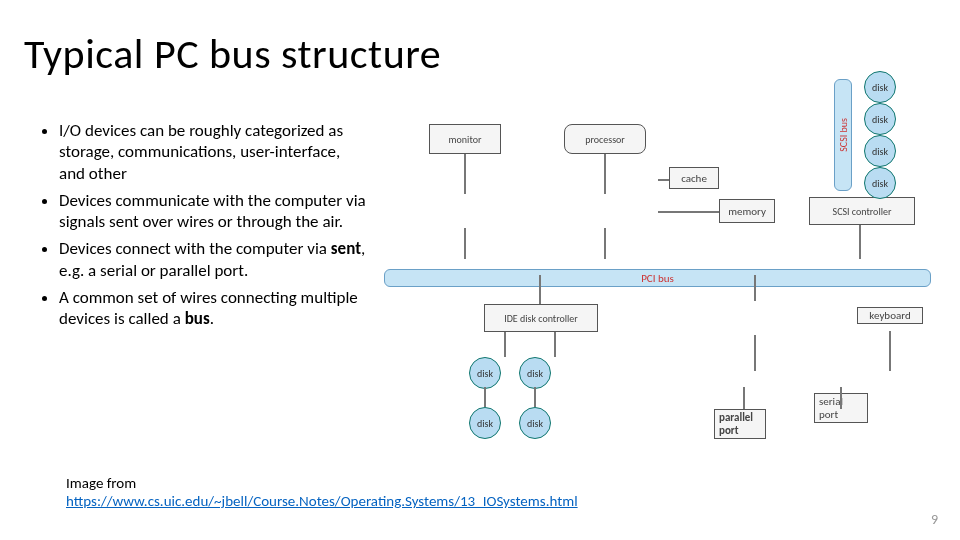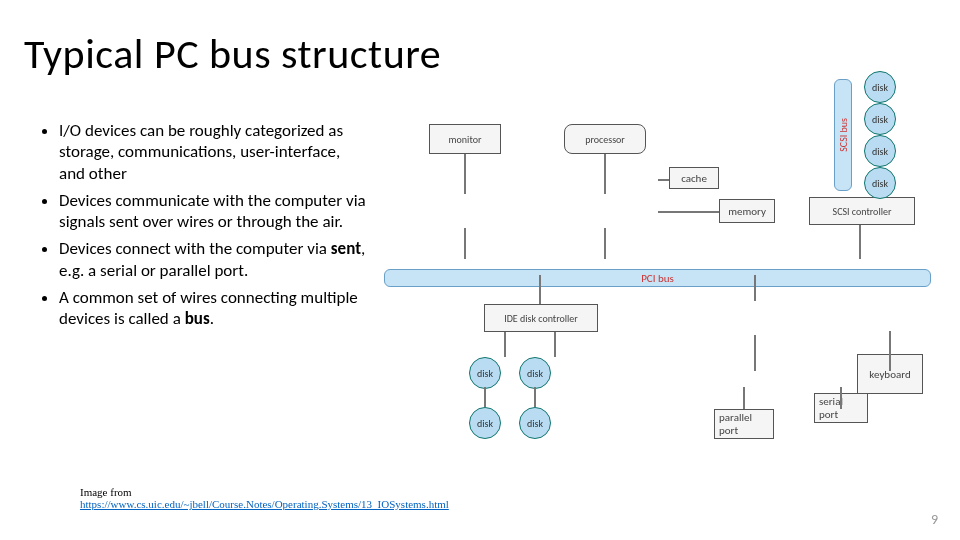--- a/index.html
+++ b/index.html
@@ -11,21 +11,21 @@
   .bullets li { margin-bottom:6px; }
   .diagram { position:relative; width:545px; height:360px; }
   .box { position:absolute; border:1px solid #555; background:#f5f5f5; display:flex; align-items:center; justify-content:center; font-size:10px; color:#444; padding:2px 4px; box-sizing:border-box; }
   .box.small { font-size:11px; }
   .disk { position:absolute; width:30px; height:30px; background:#b9dcf2; border:1px solid #0f766e; border-radius:50%; display:flex; align-items:center; justify-content:center; font-size:10px; color:#333; }
   .bus { position:absolute; background:#c6e4f5; border:1px solid #6aa0c7; border-radius:6px; display:flex; align-items:center; justify-content:center; font-size:11px; color:#c33; }
   .bus.h { height:16px; }
   .bus.v { width:16px; flex-direction:column; }
   .bus.v span { writing-mode:vertical-rl; transform:rotate(180deg); font-size:10px; }
   .line { position:absolute; background:#777; }
-  .credit { position:absolute; left:80px; bottom:30px; font-size:11px;font-family:Liberation Serif, serif; }
+  .credit { position:absolute; left:66px; bottom:30px; font-size:15px; }
   .credit a { color:#0563c1; text-decoration:underline; }
   .pagenum { position:absolute; right:22px; bottom:12px; font-size:14px; color:#999; }
   strong{font-weight:700;}
 </style>
 </head>
 <body>
 
 <div class="slide">
   <div class="title">Typical PC bus structure</div>
 
@@ -54,29 +54,29 @@
       <div class="disk" style="left:475px; top:-38px;">disk</div>
       <div class="disk" style="left:475px; top:-6px;">disk</div>
       <div class="disk" style="left:475px; top:26px;">disk</div>
       <div class="disk" style="left:475px; top:58px;">disk</div>
 
       <div class="bus h" style="left:-5px; top:138px; width:545px;margin-top:22px;">
           <span>PCI bus</span>
         </div>
 
       <div class="box" style="left:95px; top:195px; width:114px; height:28px;text-align:center;">IDE disk controller</div>
-      <div class="box small" style="left:468px; top:198px; width:66px; height:40px;margin-top:47px;">keyboard</div>
+      <div class="box small" style="left:468px; top:198px; width:66px; height:17px;">keyboard</div>
 
       <div class="disk" style="left:80px;  top:248px;">disk</div>
       <div class="disk" style="left:130px; top:248px;">disk</div>
       <div class="disk" style="left:80px;  top:298px;">disk</div>
       <div class="disk" style="left:130px; top:298px;">disk</div>
 
 
-      <div class="box small" style="left:325px; top:300px; width:60px; height:30px;">parallel port</div>
+      <div class="box small" style="left:325px; top:300px; width:52px; height:30px;font-weight:bold;">parallel port</div>
       <div class="box small" style="left:425px; top:284px; width:54px; height:30px;">serial port</div>
 
       <div class="line" style="left:75px;  top:45px; width:2px; height:40px;"></div>
       <div class="line" style="left:215px; top:45px; width:2px; height:40px;"></div>
       <div class="line" style="left:269px; top:70px; width:11px; height:2px;"></div>
       <div class="line" style="left:269px; top:102px; width:61px; height:2px;"></div>
       <div class="line" style="left:75px;  top:119px; width:2px; height:31px;"></div>
       <div class="line" style="left:215px; top:119px; width:2px; height:31px;"></div>
       <div class="line" style="left:470px; top:116px; width:2px; height:34px;"></div>
       <div class="line" style="left:150px; top:166px; width:2px; height:29px;"></div>

